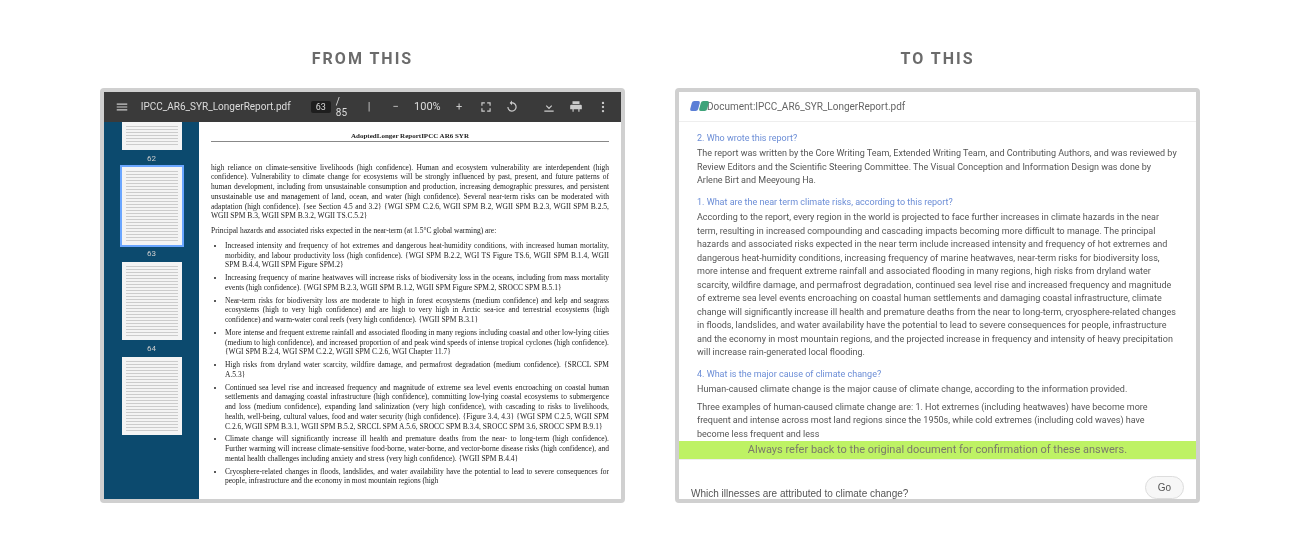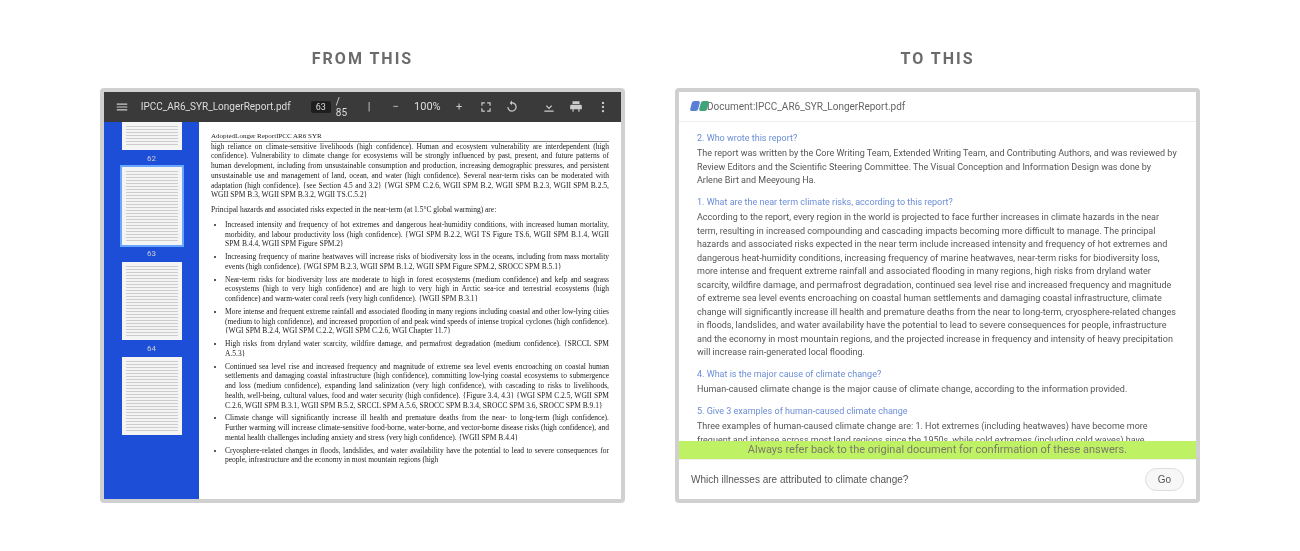--- a/index.html
+++ b/index.html
@@ -11,45 +11,45 @@
 
 .pdf-toolbar{height:30px;background:#3a3a3a;display:flex;align-items:center;padding:0 10px;gap:10px;font-size:10px;color:#ddd}
 .icon-btn{width:18px;height:18px;display:flex;align-items:center;justify-content:center;color:#ccc;cursor:pointer;font-size:11px}
 .icon-btn svg{width:14px;height:14px;fill:#ccc}
 .tb-filename{flex:0 0 auto;max-width:160px;overflow:hidden;text-overflow:ellipsis;white-space:nowrap}
 .tb-group{display:flex;align-items:center;gap:5px}
 .tb-pagebox{background:#1e1e1e;padding:1px 5px;border-radius:2px;font-size:9px}
 .tb-zoombox{font-size:11px}
 .tb-spacer{flex:1}
 .pdf-body{display:flex;height:calc(100% - 30px)}
-.thumb-strip{width:95px;background:#1d4ed8;overflow:hidden;display:flex;flex-direction:column;align-items:center;padding:6px 0;gap:4px}
+.thumb-strip{width:95px;background:#0c4a6e;overflow:hidden;display:flex;flex-direction:column;align-items:center;padding:6px 0;gap:4px}
 .thumb{width:60px;background:#f4f4f4;position:relative}
 .thumb.h-partial{height:28px;margin-top:-6px}
 .thumb.h-full{height:78px}
 .thumb.active{outline:2px solid #6aa6ff}
 .thumb-lines{position:absolute;inset:4px;background:repeating-linear-gradient(to bottom,#ccc 0,#ccc 1px,transparent 1px,transparent 3px)}
 .thumb-label{font-size:8px;color:#ccc}
 .page-content{flex:1;background:#fff;padding:10px 12px;font-family:Georgia,"Times New Roman",serif;font-size:7.5px;color:#222;overflow:hidden;line-height:1.3}
-.page-head{display:flex;justify-content:flex-start;border-bottom:1px solid #888;margin-bottom:0;font-weight:normal;font-size:7px}
+.page-head{display:flex;justify-content:center;border-bottom:1px solid #888;margin-bottom:21px;font-weight:bold;font-size:7px}
 .page-content p{margin-bottom:5px;text-align:justify}
 .page-content ul{margin-left:14px;margin-top:3px}
 .page-content li{margin-bottom:3px;text-align:justify}
 
 
 .ai-header{height:30px;display:flex;align-items:center;padding:0 12px;gap:0;border-bottom:1px solid #eee;font-size:10px;color:#666}
 .ai-logo{width:16px;height:10px;display:flex;gap:1px}
 .ai-logo span{flex:1;border-radius:2px}
 .ai-logo span:nth-child(1){background:#5b7fd6;transform:skewX(-15deg)}
 .ai-logo span:nth-child(2){background:#3fa37a;transform:skewX(-15deg)}
 .ai-body{padding:10px 18px;font-size:9px;color:#444;line-height:1.5;overflow:hidden;height:calc(100% - 30px - 40px - 18px)}
 .ai-q{color:#6b8dd6;margin-top:8px;margin-bottom:2px}
 .ai-q:first-child{margin-top:0}
 .ai-a{color:#555;margin-bottom:4px}
 .ai-disclaimer{height:18px;background:#bef264;font-size:11px;color:#7a7a6a;display:flex;align-items:center;justify-content:center}
-.ai-input{height:40px;display:flex;align-items:center;padding:0 12px;gap:10px;border-top:1px solid #eee}
+.ai-input{height:40px;display:flex;align-items:flex-end;padding:0 12px;gap:10px;border-top:1px solid #eee}
 .ai-input input{flex:1;border:none;outline:none;font-size:10px;color:#555}
 .ai-go{border:1px solid #ddd;background:#f7f7f7;border-radius:14px;padding:5px 12px;font-size:10px;color:#555;cursor:pointer}
 </style>
 </head>
 <body>
 
 <div class="panel">
   <div class="panel-title">FROM THIS</div>
   <div class="tablet">
 
@@ -154,21 +154,20 @@
       <span>IPCC_AR6_SYR_LongerReport.pdf</span>
     </div>
 
     <div class="ai-body" id="ai-body">
         <div class="ai-q">2. Who wrote this report?</div>
         <div class="ai-a">The report was written by the Core Writing Team, Extended Writing Team, and Contributing Authors, and was reviewed by Review Editors and the Scientific Steering Committee. The Visual Conception and Information Design was done by Arlene Birt and Meeyoung Ha.</div>
         <div class="ai-q">1. What are the near term climate risks, according to this report?</div>
         <div class="ai-a">According to the report, every region in the world is projected to face further increases in climate hazards in the near term, resulting in increased compounding and cascading impacts becoming more difficult to manage. The principal hazards and associated risks expected in the near term include increased intensity and frequency of hot extremes and dangerous heat-humidity conditions, increasing frequency of marine heatwaves, near-term risks for biodiversity loss, more intense and frequent extreme rainfall and associated flooding in many regions, high risks from dryland water scarcity, wildfire damage, and permafrost degradation, continued sea level rise and increased frequency and magnitude of extreme sea level events encroaching on coastal human settlements and damaging coastal infrastructure, climate change will significantly increase ill health and premature deaths from the near to long-term, cryosphere-related changes in floods, landslides, and water availability have the potential to lead to severe consequences for people, infrastructure and the economy in most mountain regions, and the projected increase in frequency and intensity of heavy precipitation will increase rain-generated local flooding.</div>
         <div class="ai-q">4. What is the major cause of climate change?</div>
         <div class="ai-a">Human-caused climate change is the major cause of climate change, according to the information provided.</div>
-        <div class="ai-q">5. Give 3 examples of human-caused climate change</div>
         <div class="ai-a">Three examples of human-caused climate change are: 1. Hot extremes (including heatwaves) have become more frequent and intense across most land regions since the 1950s, while cold extremes (including cold waves) have become less frequent and less</div>
       </div>
 
     <div class="ai-disclaimer">Always refer back to the original document for confirmation of these answers.</div>
 
     <div class="ai-input">
       <input type="text" value="Which illnesses are attributed to climate change?" style="">
       <button class="ai-go">Go</button>
     </div>
 

